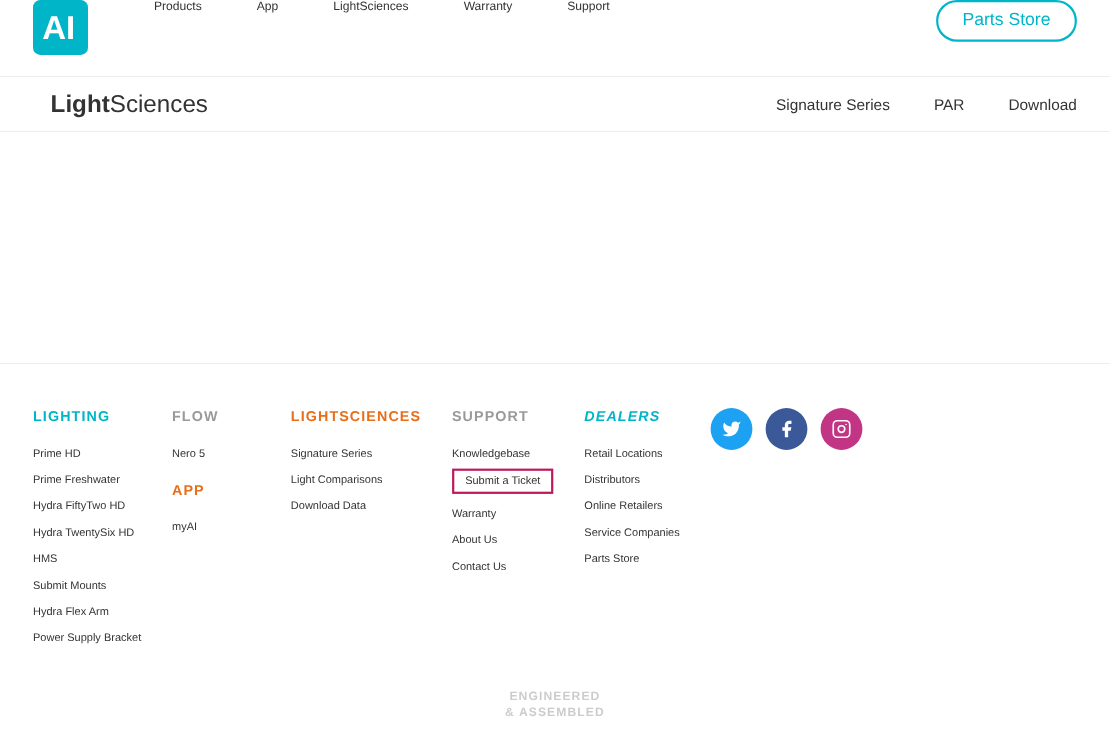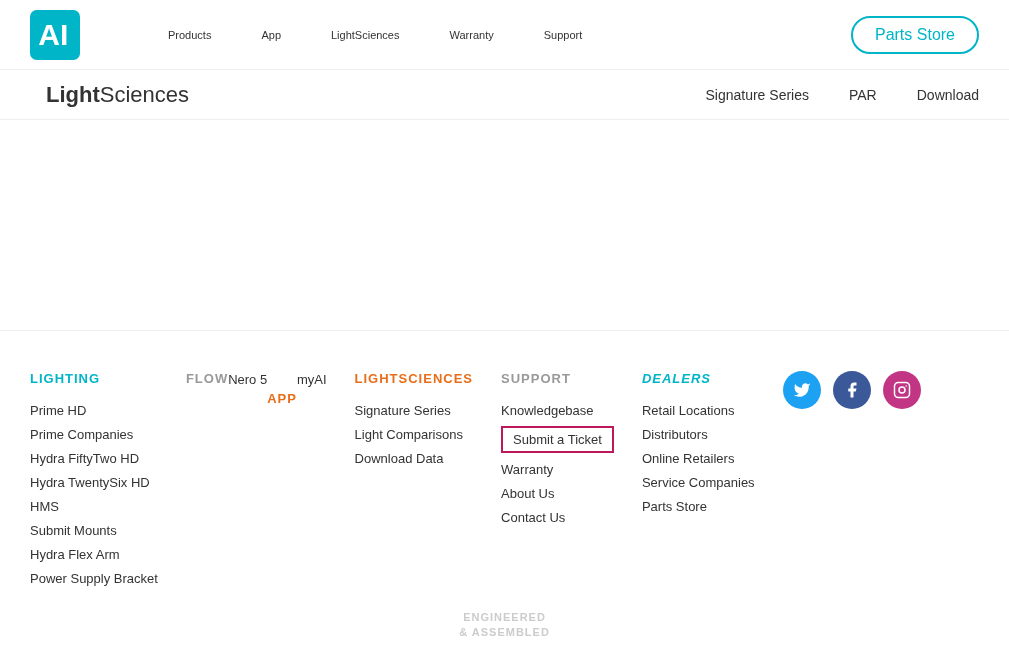--- a/index.html
+++ b/index.html
@@ -1,25 +1,24 @@
 <!DOCTYPE html>
 <html><head>
   <meta charset="utf-8">
   <style>
     * { margin: 0; padding: 0; box-sizing: border-box; }
     body { font-family: Arial, sans-serif; font-size: 14px; color: #333; background: #fff; width: 1009px; }
 
     
     header {
       display: flex;
-      align-items: center;
+      align-items: flex-start;
       padding: 0 30px;
       height: 70px;
       border-bottom: 1px solid #eee;
-      gap: 28px;
     }
     .logo {
       display: flex;
       align-items: center;
       margin-right: 60px;
     }
     .logo-icon {
       width: 50px;
       height: 50px;
     }
@@ -77,21 +76,21 @@
     
     footer {
       padding: 40px 30px 30px;
       background: #fff;
       border-top: 1px solid #eee;
       margin-top: 10px;
     }
     .footer-grid {
       display: flex;
       gap: 28px;
-      margin-bottom: 24px;
+      margin-bottom: 40px;
     }
     .footer-col h4 {
       font-size: 13px;
       font-weight: 700;
       letter-spacing: 1px;
       margin-bottom: 16px;
     }
     .footer-col h4.lighting { color: #00b5c8; }
     .footer-col h4.flow { color: #999; }
     .footer-col h4.lightsciences { color: #e86e1a; }
@@ -100,21 +99,21 @@
     .footer-col h4.app { color: #e86e1a; margin-top: 20px; }
     .footer-col ul {
       list-style: none;
       display: flex;
       flex-direction: column;
       gap: 8px;
     }
     .footer-col ul li a {
       text-decoration: none;
       color: #333;
-      font-size: 13px;
+      font-size: 10px;
     }
 
     .submit-ticket-item a {
       display: inline-block;
       border: 2px solid #be185d;
       padding: 4px 10px;
       color: #333 !important;
       text-decoration: none !important;
     }
 
@@ -146,21 +145,21 @@
     .eng-assembled {
       font-size: 11px;
       color: #ccc;
       letter-spacing: 1px;
       text-align: center;
       font-weight: 700;
       line-height: 1.4;
     }
 
     .flow-col { min-width: 80px; }
-    .flow-app-wrap { display: flex; flex-direction: row; }
+    .flow-app-wrap { display: flex; flex-direction: column; }
   </style>
 </head>
 <body>
 
 <header>
   <div class="logo">
     <svg class="logo-icon" viewBox="0 0 60 60" xmlns="http://www.w3.org/2000/svg">
       <rect width="60" height="60" rx="8" fill="#00b5c8"></rect>
       <text x="10" y="42" font-size="36" font-weight="900" fill="white" font-family="Arial">AI</text>
     </svg>
@@ -189,21 +188,21 @@
 <div class="main-content">
 </div>
 
 <footer>
   <div class="footer-grid">
 
     <div class="footer-col">
       <h4 class="lighting">LIGHTING</h4>
       <ul>
         <li><a href="#">Prime HD</a></li>
-        <li><a href="#">Prime Companies</a></li>
+        <li><a href="#">Prime Freshwater</a></li>
         <li><a href="#">Hydra FiftyTwo HD</a></li>
         <li><a href="#">Hydra TwentySix HD</a></li>
         <li><a href="#">HMS</a></li>
         <li><a href="#">Submit Mounts</a></li>
         <li><a href="#">Hydra Flex Arm</a></li>
         <li><a href="#">Power Supply Bracket</a></li>
       </ul>
     </div>
 
     <div class="footer-col flow-col">

